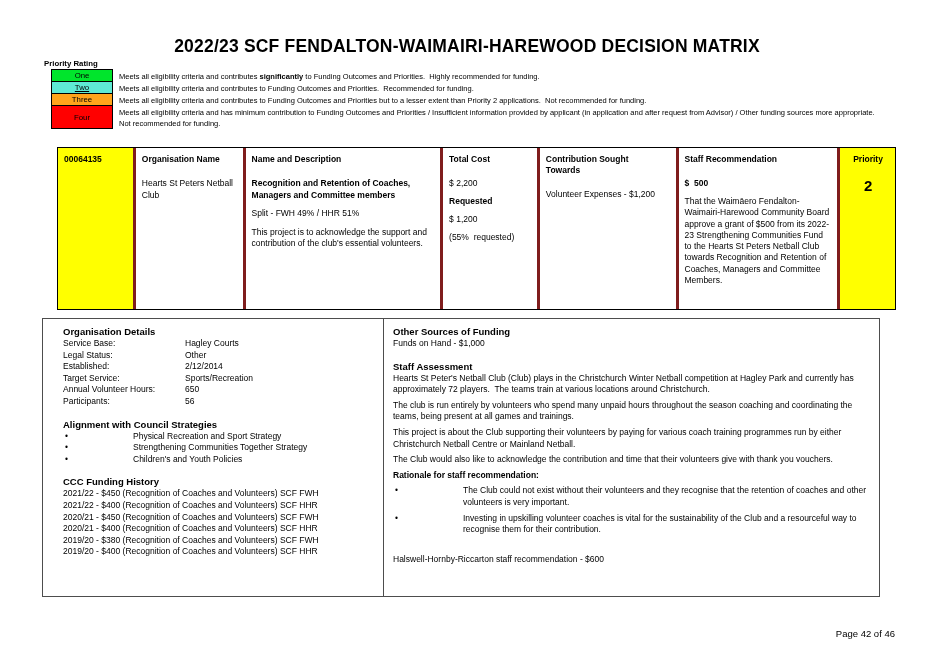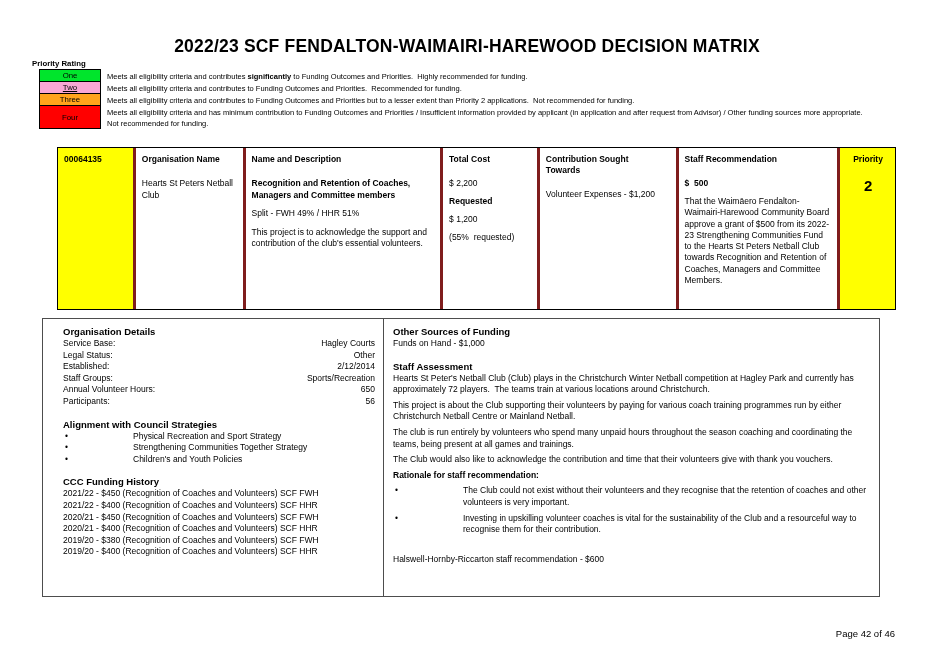--- a/index.html
+++ b/index.html
@@ -5,21 +5,21 @@
   html,body{margin:0;padding:0;}
   body{
     width:934px;height:661px;position:relative;background:#ffffff;
     font-family:"Liberation Sans", sans-serif;color:#000;overflow:hidden;
   }
   .pre{white-space:pre-wrap;}
   
   .doc-title{position:absolute;top:36px;left:0;width:934px;text-align:center;
     font-size:17.5px;font-weight:bold;letter-spacing:0.2px;}
   
-  .legend{position:absolute;left:32px;top:59px;width:856px;font-size:7.5px;}
+  .legend{position:absolute;left:44px;top:59px;width:856px;font-size:7.5px;}
   .legend-label{font-weight:bold;font-size:7.8px;margin-bottom:2px;}
   .legend-row{display:flex;align-items:flex-start;}
   .legend-swatch{width:60px;margin-left:7px;border:1px solid #000;margin-top:-1px;
     display:flex;align-items:center;justify-content:center;font-size:7.8px;
     min-height:11px;box-sizing:content-box;flex:0 0 auto;}
   .legend-row.tall .legend-swatch{min-height:22px;}
   .legend-text{margin-left:6px;width:762px;line-height:11px;padding-top:1px;}
   .legend-row.tall .legend-text{padding-top:1px;}
   
   .matrix{position:absolute;left:57px;top:147px;width:839px;height:163px;
@@ -49,21 +49,21 @@
   .priority-num{font-weight:bold;font-size:15px;margin-top:12px;}
   
   .details-box{position:absolute;left:42px;top:318px;width:838px;height:279px;
     border:1px solid #4d4d4d;box-sizing:border-box;display:flex;font-size:8.5px;}
   .d-left{width:341px;box-sizing:border-box;border-right:1px solid #4d4d4d;
     padding:7px 8px 6px 20px;overflow:hidden;}
   .d-right{flex:1;box-sizing:border-box;padding:7px 10px 6px 9px;overflow:hidden;}
   .d-h1{font-weight:bold;font-size:9.5px;line-height:12px;}
   .field-row{display:flex;line-height:11.6px;}
   .field-label{width:122px;flex:0 0 auto;}
-  .field-value{flex:1;text-align:right;}
+  .field-value{flex:1;}
   .d-section{margin-top:11px;}
   .bullet-row{display:flex;line-height:11.6px;}
   .bullet-glyph{width:20px;flex:0 0 auto;padding-left:2px;}
   .bullet-text{flex:1;line-height:11.6px;padding-left:48px;}
   .hist-line{line-height:11.6px;}
   .d-para{line-height:11.6px;margin-top:4px;}
   .d-text{line-height:11.6px;}
   .rationale-h{font-weight:bold;line-height:11.6px;margin-top:4px;}
   .r-bullet{margin-top:4px;}
   .board-note{margin-top:18px;line-height:11.6px;}
@@ -77,21 +77,21 @@
 
 <div class="legend">
   <div class="legend-label">Priority Rating</div>
 
   <div class="legend-row">
     <div class="legend-swatch" style="background: rgb(0, 229, 44);">One</div>
     <div class="legend-text pre"><span>Meets all eligibility criteria and contributes </span><b>significantly</b><span> to Funding Outcomes and Priorities.  Highly recommended for funding.</span></div>
   </div>
 
   <div class="legend-row">
-    <div class="legend-swatch" style="background: #f9a8d4; text-decoration: underline;">Two</div>
+    <div class="legend-swatch" style="background: #5eead4; text-decoration: underline;">Two</div>
     <div class="legend-text pre"><span>Meets all eligibility criteria and contributes to Funding Outcomes and Priorities.  Recommended for funding.</span></div>
   </div>
 
   <div class="legend-row">
     <div class="legend-swatch" style="background: rgb(255, 164, 28);">Three</div>
     <div class="legend-text pre"><span>Meets all eligibility criteria and contributes to Funding Outcomes and Priorities but to a lesser extent than Priority 2 applications.  Not recommended for funding.</span></div>
   </div>
 
   <div class="legend-row tall">
     <div class="legend-swatch" style="background: rgb(255, 0, 0);">Four</div>
@@ -145,21 +145,21 @@
     </div>
     <div class="field-row">
       <div class="field-label">Legal Status:</div>
       <div class="field-value">Other</div>
     </div>
     <div class="field-row">
       <div class="field-label">Established:</div>
       <div class="field-value">2/12/2014</div>
     </div>
     <div class="field-row">
-      <div class="field-label">Staff Groups:</div>
+      <div class="field-label">Target Service:</div>
       <div class="field-value">Sports/Recreation</div>
     </div>
     <div class="field-row">
       <div class="field-label">Annual Volunteer Hours:</div>
       <div class="field-value">650</div>
     </div>
     <div class="field-row">
       <div class="field-label">Participants:</div>
       <div class="field-value">56</div>
     </div>
@@ -186,22 +186,22 @@
     <div class="hist-line">2019/20 - $380 (Recognition of Coaches and Volunteers) SCF FWH</div>
     <div class="hist-line">2019/20 - $400 (Recognition of Coaches and Volunteers) SCF HHR</div>
   </div>
 
   <div class="d-right">
     <div class="d-h1">Other Sources of Funding</div>
     <div class="d-text">Funds on Hand - $1,000</div>
 
     <div class="d-h1 d-section">Staff Assessment</div>
     <div class="d-para pre" style="margin-top:0;">Hearts St Peter's Netball Club (Club) plays in the Christchurch Winter Netball competition at Hagley Park and currently has approximately 72 players.  The teams train at various locations around Christchurch.</div>
+    <div class="d-para">The club is run entirely by volunteers who spend many unpaid hours throughout the season coaching and coordinating the teams, being present at all games and trainings.</div>
     <div class="d-para">This project is about the Club supporting their volunteers by paying for various coach training programmes run by either Christchurch Netball Centre or Mainland Netball.</div>
-    <div class="d-para">The club is run entirely by volunteers who spend many unpaid hours throughout the season coaching and coordinating the teams, being present at all games and trainings.</div>
     <div class="d-para">The Club would also like to acknowledge the contribution and time that their volunteers give with thank you vouchers.</div>
 
     <div class="rationale-h">Rationale for staff recommendation:</div>
     <div class="bullet-row r-bullet">
       <div class="bullet-glyph">•</div>
       <div class="bullet-text">The Club could not exist without their volunteers and they recognise that the retention of coaches and other volunteers is very important.</div>
     </div>
     <div class="bullet-row r-bullet">
       <div class="bullet-glyph">•</div>
       <div class="bullet-text">Investing in upskilling volunteer coaches is vital for the sustainability of the Club and a resourceful way to recognise them for their contribution.</div>

